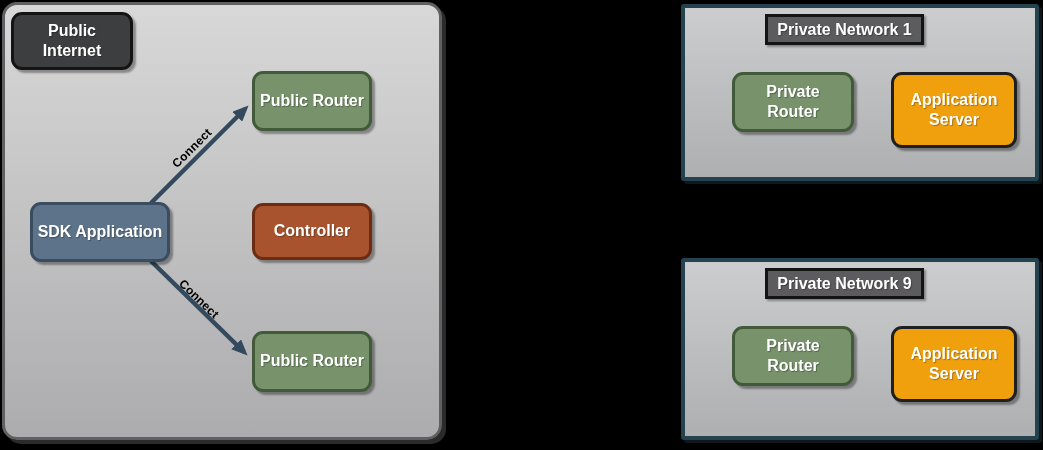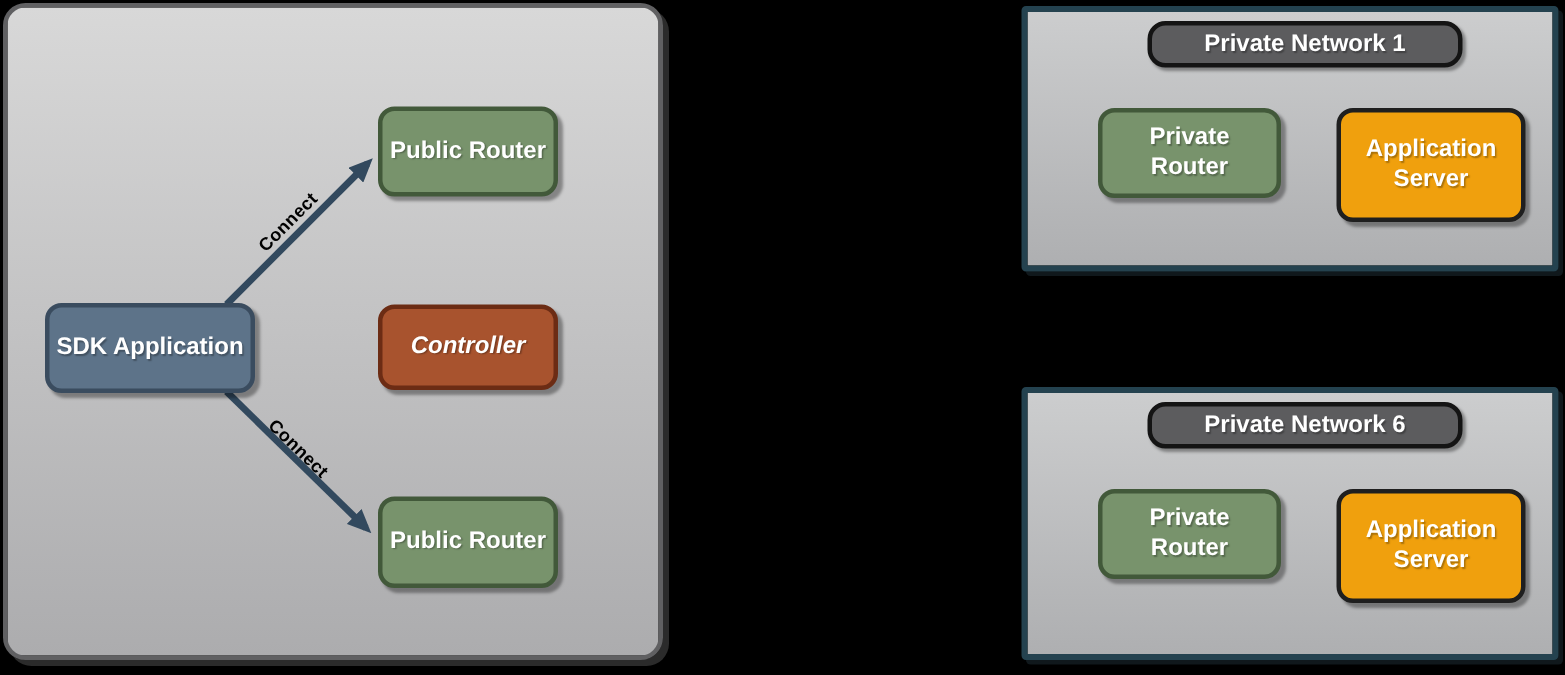--- a/index.html
+++ b/index.html
@@ -19,21 +19,21 @@
   
   .node {
     position:absolute; display:flex; align-items:center; justify-content:center;
     text-align:center; color:#fff; font-weight:bold; font-size:16px; line-height:1.28;
     border-radius:11px; box-shadow:3px 3px 2px rgba(0,0,0,0.35);
     text-shadow:1px 1px 1px rgba(0,0,0,0.3); padding:2px 4px;
   }
   .node-dark   { background:#3d3e3f; border:3px solid #141414; }
   .node-green  { background:#78936c; border:3px solid #42593a; }
   .node-blue   { background:#5d7389; border:3px solid #3a4c5f; }
-  .node-rust   { background:#a8532e; border:3px solid #6c2c14;font-style:italic; }
+  .node-rust   { background:#a8532e; border:3px solid #6c2c14; }
   .node-orange { background:#f0a00d; border:3px solid #1f1f1f; }
 
   .public-internet { left:6px;   top:7px;   width:122px; height:58px; }
   .router-top      { left:247px; top:66px;  width:120px; height:60px; }
   .sdk-app         { left:25px;  top:197px; width:140px; height:60px; }
   .controller      { left:247px; top:198px; width:120px; height:57px; }
   .router-bottom   { left:247px; top:326px; width:120px; height:61px; }
 
   
   .arrow-layer { position:absolute; left:0; top:0; width:434px; height:432px; }
@@ -47,22 +47,22 @@
   
   .pnet {
     position:absolute; left:681px; width:358px;
     border:4px solid #24424f; border-radius:3px;
     background:linear-gradient(#cccdce, #aeafb1);
     box-shadow:3px 3px 0 #10181c;
   }
   .pnet-1 { top:4px;   height:177px; }
   .pnet-2 { top:258px; height:182px; }
   .pnet-title {
-    position:absolute; left:50%; margin-left:-95px; top:6px; width:210px; height:31px;
-    background:#5c5c5e; border:3px solid #141414; border-radius:12px;
+    position:absolute; left:50%; margin-left:-95px; top:6px; width:159px; height:31px;
+    background:#5c5c5e; border:3px solid #141414; border-radius:0;
     display:flex; align-items:center; justify-content:center;
     color:#fff; font-weight:bold; font-size:16px;
     box-shadow:2px 2px 2px rgba(0,0,0,0.35); text-shadow:1px 1px 1px rgba(0,0,0,0.3);
   }
   .pnet .router { left:16px;  top:64px; width:122px; height:60px;margin-left:31px; }
   .pnet .server { left:206px; top:64px; width:126px; height:76px; }
 </style>
 </head>
 <body>
 
@@ -77,36 +77,37 @@
             <path d="M0,0 L16,7 L0,14 Z" fill="#32495e"></path>
           </marker>
         </defs>
         <line x1="146" y1="198" x2="240" y2="104" stroke="#32495e" stroke-width="4.5" marker-end="url(#ah)"></line>
         <line x1="146" y1="256" x2="239" y2="347" stroke="#32495e" stroke-width="4.5" marker-end="url(#ah)"></line>
       </svg>
 
       <div class="connect-label connect-top">Connect</div>
       <div class="connect-label connect-bottom">Connect</div>
 
+      <div class="node node-dark public-internet">Public Internet</div>
 
       <div class="node node-green router-top">Public Router</div>
 
       <div class="node node-blue sdk-app">SDK Application</div>
 
       <div class="node node-rust controller">Controller</div>
 
       <div class="node node-green router-bottom">Public Router</div>
     </div>
   </div>
 
   <div class="pnet pnet-1">
     <div class="pnet-title">Private Network 1</div>
     <div class="node node-green router">Private Router</div>
     <div class="node node-orange server">Application Server</div>
   </div>
 
   <div class="pnet pnet-2">
-    <div class="pnet-title">Private Network 6</div>
+    <div class="pnet-title">Private Network 9</div>
     <div class="node node-green router">Private Router</div>
     <div class="node node-orange server">Application Server</div>
   </div>
 
 </div>
 
 </body></html>

